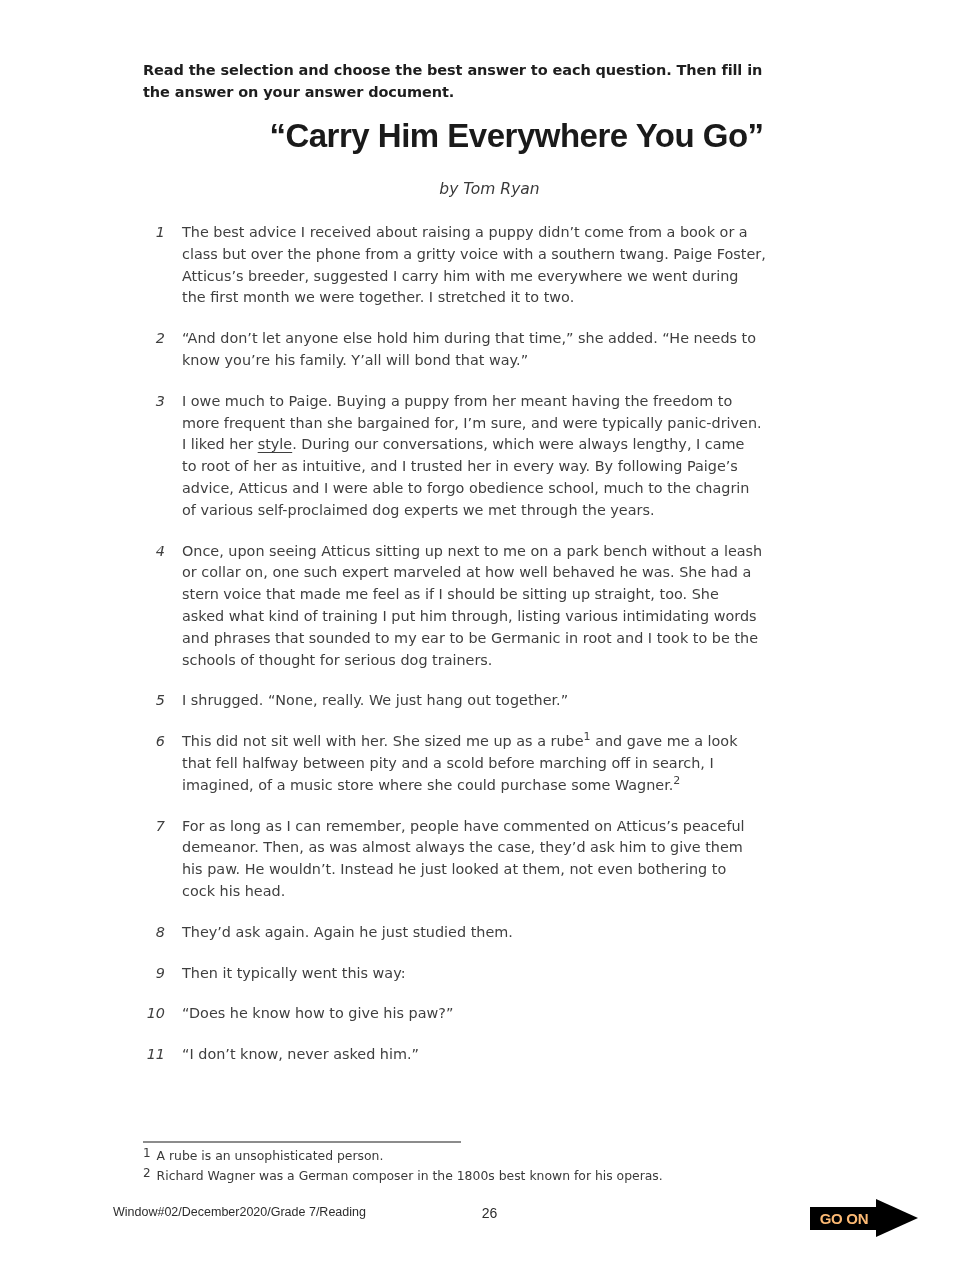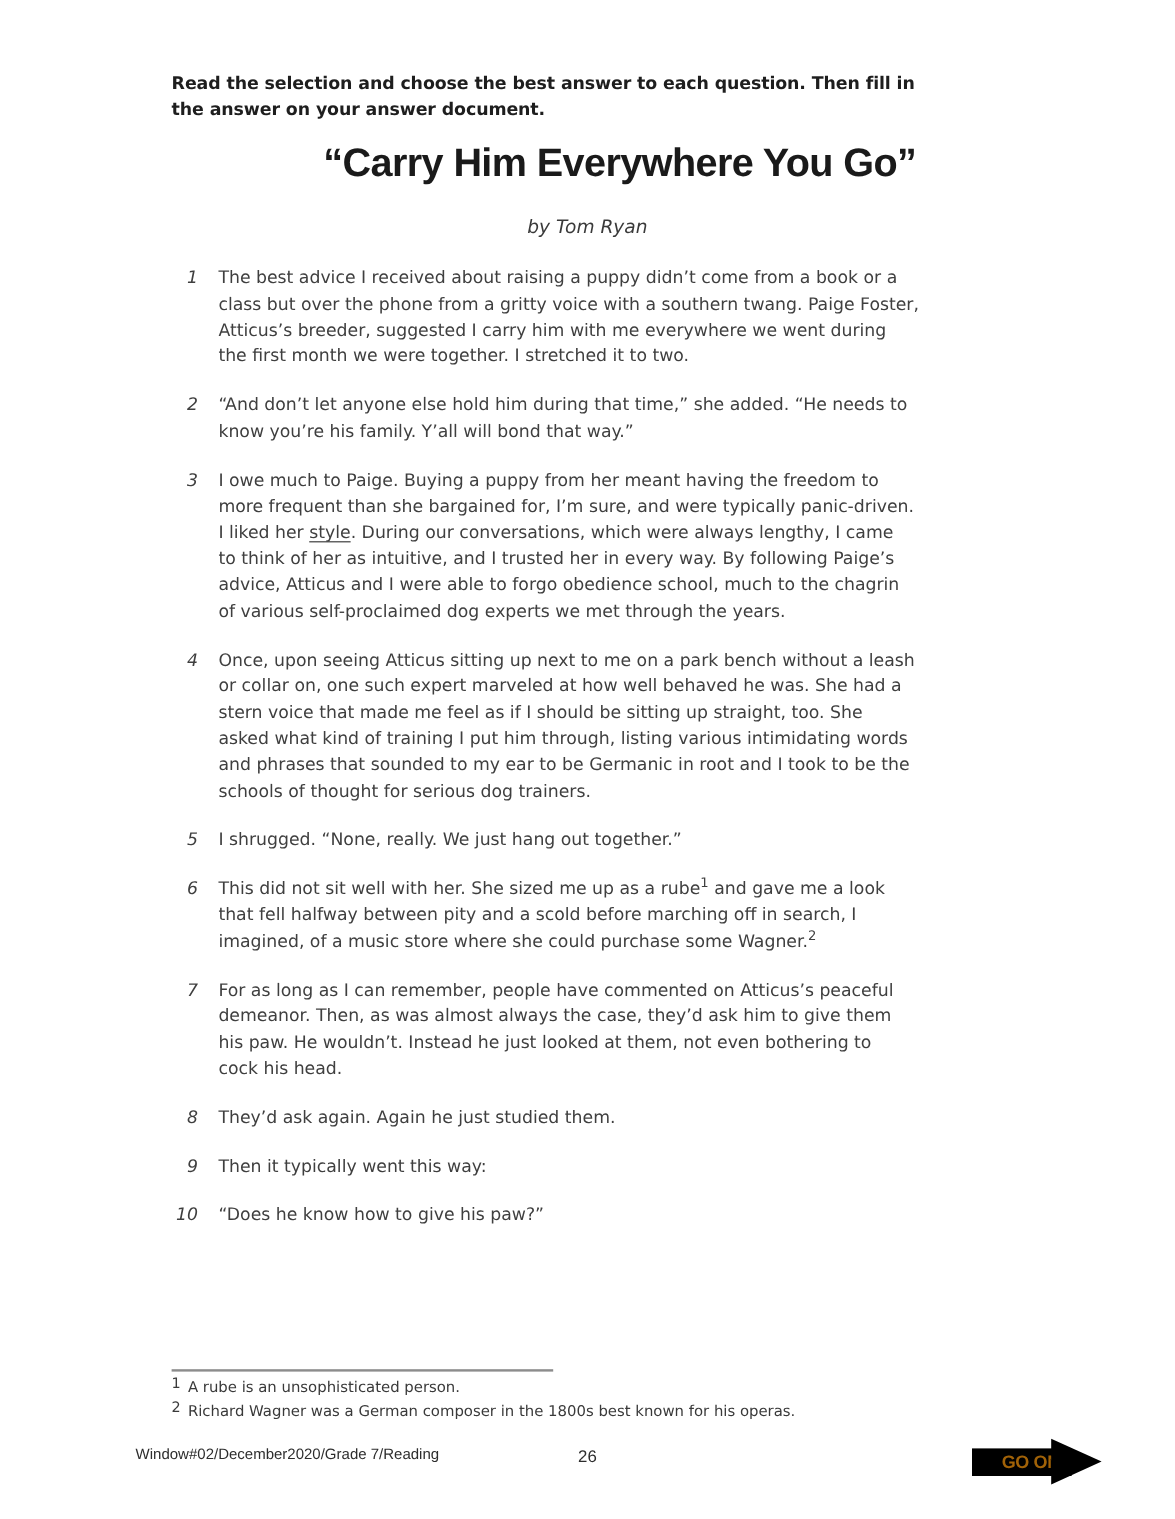--- a/index.html
+++ b/index.html
@@ -91,21 +91,21 @@
           <div class="line">“And don’t let anyone else hold him during that time,” she added. “He needs to</div>
           <div class="line">know you’re his family. Y’all will bond that way.”</div>
         </div>
       </div>
       <div class="para">
         <div class="para-num">3</div>
         <div class="para-text">
           <div class="line">I owe much to Paige. Buying a puppy from her meant having the freedom to</div>
           <div class="line">more frequent than she bargained for, I’m sure, and were typically panic-driven.</div>
           <div class="line">I liked her <span class="u">style</span>. During our conversations, which were always lengthy, I came</div>
-          <div class="line">to think of her as intuitive, and I trusted her in every way. By following Paige’s</div>
+          <div class="line">to root of her as intuitive, and I trusted her in every way. By following Paige’s</div>
           <div class="line">advice, Atticus and I were able to forgo obedience school, much to the chagrin</div>
           <div class="line">of various self-proclaimed dog experts we met through the years.</div>
         </div>
       </div>
       <div class="para">
         <div class="para-num">4</div>
         <div class="para-text">
           <div class="line">Once, upon seeing Atticus sitting up next to me on a park bench without a leash</div>
           <div class="line">or collar on, one such expert marveled at how well behaved he was. She had a</div>
           <div class="line">stern voice that made me feel as if I should be sitting up straight, too. She</div>
@@ -148,31 +148,37 @@
         <div class="para-text">
           <div class="line">Then it typically went this way:</div>
         </div>
       </div>
       <div class="para">
         <div class="para-num">10</div>
         <div class="para-text">
           <div class="line">“Does he know how to give his paw?”</div>
         </div>
       </div>
+      <div class="para">
+        <div class="para-num">11</div>
+        <div class="para-text">
+          <div class="line">“I don’t know, never asked him.”</div>
+        </div>
+      </div>
     </div>
 
   <div class="footnote-divider" style="background: rgb(140, 140, 140);"></div>
 
   <div class="footnotes">
       <div class="footnote-line"><sup class="fn-marker">1</sup> A rube is an unsophisticated person.</div>
       <div class="footnote-line"><sup class="fn-marker">2</sup> Richard Wagner was a German composer in the 1800s best known for his operas.</div>
     </div>
 
   <div class="footer-docid">Window#02/December2020/Grade 7/Reading</div>
 
   <div class="footer-page">26</div>
 
   <div class="go-on">
-    <div class="go-on-box" style="background: rgb(0, 0, 0); color: #a16207; padding-left: 15px;">GO ON</div>
+    <div class="go-on-box" style="background: rgb(0, 0, 0); color: #fdba74;">GO ON</div>
     <div class="go-on-arrow" style="border-left-color: rgb(0, 0, 0);"></div>
   </div>
 
 </div>
 
 </body></html>

